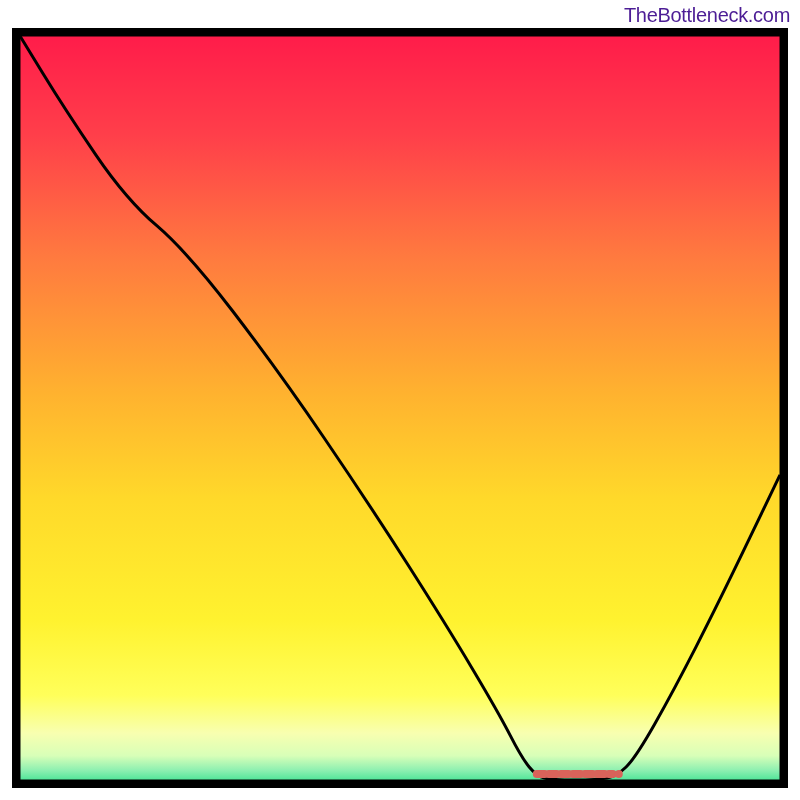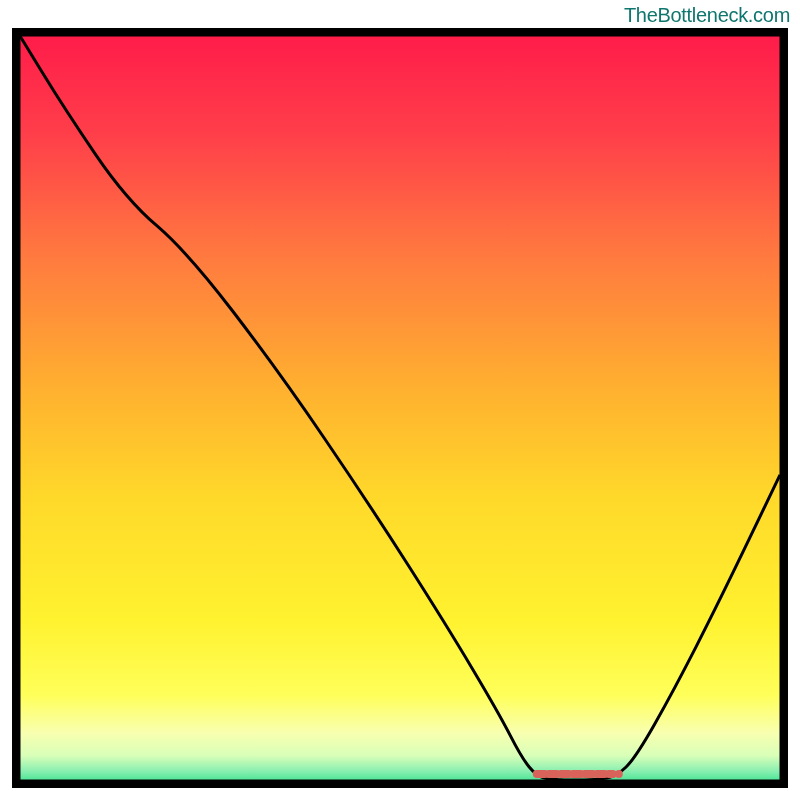--- a/index.html
+++ b/index.html
@@ -9,21 +9,21 @@
     width: 800px;
     height: 800px;
     position: relative;
     font-family: Arial, sans-serif;
   }
   .watermark {
     position: absolute;
     top: 4px;
     right: 10px;
     font-size: 20px;
-    color: #0f766e;
+    color: #4c1d95;
     font-weight: normal;
     letter-spacing: -0.3px;
   }
   .chart-frame {
     position: absolute;
     left: 12px;
     top: 28px;
     width: 776px;
     height: 760px;
   }

